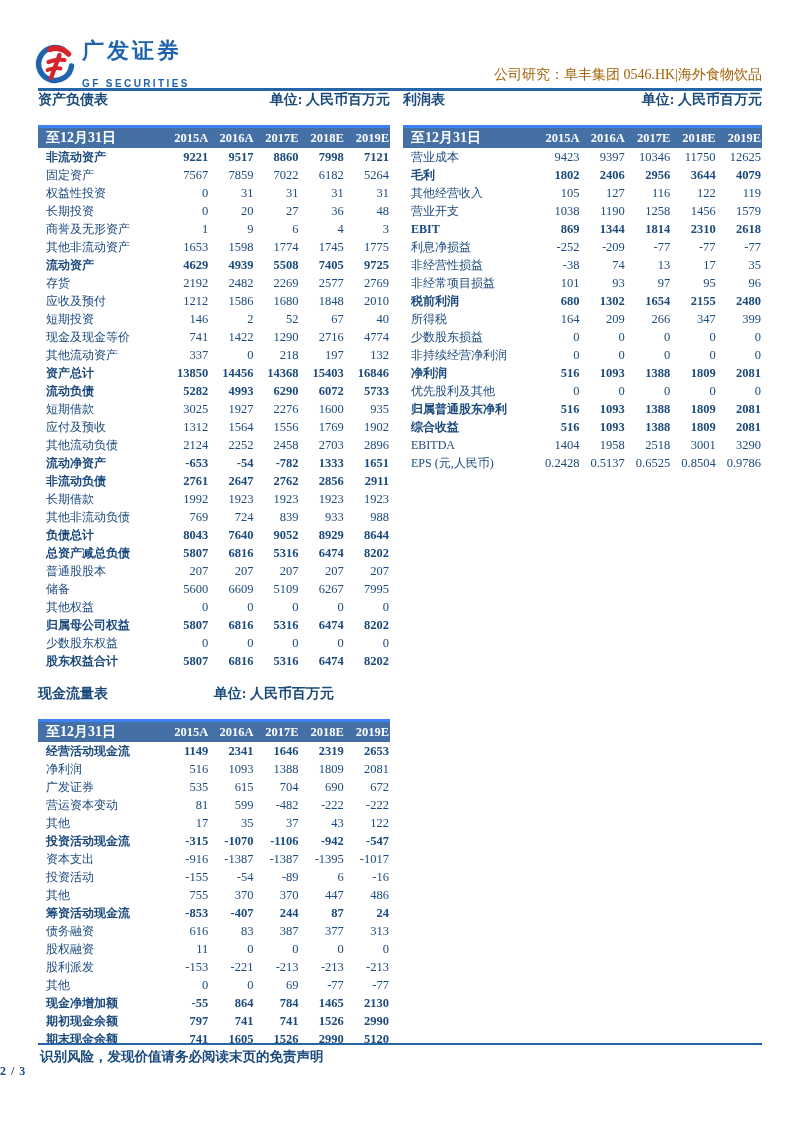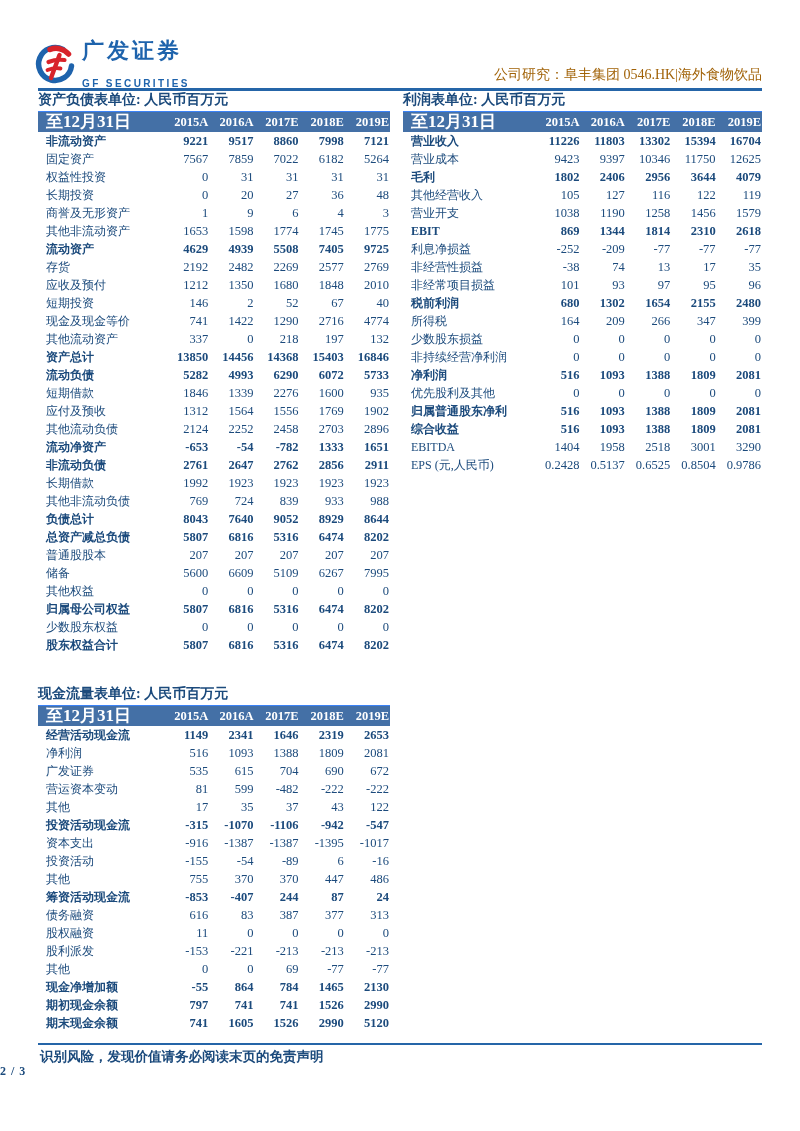--- a/index.html
+++ b/index.html
@@ -19,24 +19,24 @@
   .brand-cn{font-size:22px;font-weight:bold;color:var(--blue);letter-spacing:3px;line-height:1;font-family:"Liberation Sans",sans-serif;}
   .brand-en{font-size:10px;font-weight:bold;color:var(--blue);letter-spacing:2.4px;margin-top:16px;font-family:"Liberation Sans",sans-serif;}
   .report-line{position:absolute;top:66px;right:38px;font-size:14px;color:#a16207;}
   .top-rule{position:absolute;top:88px;left:38px;width:724px;height:3px;background:var(--rule);}
 
   
   .tables-row{position:absolute;top:94px;left:38px;width:724px;display:flex;justify-content:space-between;align-items:flex-start;}
   .fin-table{color:var(--navy);}
   .fin-table.bs,.fin-table.cf{width:352px;}
   .fin-table.is{width:359px;}
-  .title-row{display:flex;align-items:flex-end;height:15px;padding-bottom:2px;border-bottom:1px solid #3b82f6;font-weight:bold;font-size:14px;color:var(--navy);white-space:nowrap;}
+  .title-row{display:flex;justify-content:space-between;align-items:flex-end;height:15px;padding-bottom:16px;border-bottom:3px solid #3b82f6;font-weight:bold;font-size:14px;color:var(--navy);white-space:nowrap;}
   .cf .t-unit{margin-right:56px;}
   .thead{display:flex;background:var(--band);height:20px;line-height:20px;color:#ffffff;font-weight:bold;}
-  .thead .cell{font-size:17px;}
+  .thead .cell{font-size:14px;}
   .tbody{display:block;}
   .trow{display:flex;height:18px;line-height:18px;font-size:12px;}
   .trow.bold{font-weight:bold;}
   .cell{white-space:nowrap;}
   .cell.label{flex:0 0 118px;padding-left:8px;overflow:hidden;}
   .is .cell.label{flex-basis:124px;}
   .cell.num{flex:1 1 0;text-align:right;font-size:12.5px;padding-right:1px;}
   .trow .cell.num{font-family:"Liberation Serif","DejaVu Serif",serif;}
 
   .cashflow-pos{position:absolute;top:688px;left:38px;width:352px;}
@@ -143,21 +143,21 @@
             <span class="cell label">存货</span>
             <span class="cell num">2192</span>
             <span class="cell num">2482</span>
             <span class="cell num">2269</span>
             <span class="cell num">2577</span>
             <span class="cell num">2769</span>
           </div>
           <div class="trow">
             <span class="cell label">应收及预付</span>
             <span class="cell num">1212</span>
-            <span class="cell num">1350</span>
+            <span class="cell num">1586</span>
             <span class="cell num">1680</span>
             <span class="cell num">1848</span>
             <span class="cell num">2010</span>
           </div>
           <div class="trow">
             <span class="cell label">短期投资</span>
             <span class="cell num">146</span>
             <span class="cell num">2</span>
             <span class="cell num">52</span>
             <span class="cell num">67</span>
@@ -190,22 +190,22 @@
           <div class="trow bold">
             <span class="cell label">流动负债</span>
             <span class="cell num">5282</span>
             <span class="cell num">4993</span>
             <span class="cell num">6290</span>
             <span class="cell num">6072</span>
             <span class="cell num">5733</span>
           </div>
           <div class="trow">
             <span class="cell label">短期借款</span>
-            <span class="cell num">1846</span>
-            <span class="cell num">1339</span>
+            <span class="cell num">3025</span>
+            <span class="cell num">1927</span>
             <span class="cell num">2276</span>
             <span class="cell num">1600</span>
             <span class="cell num">935</span>
           </div>
           <div class="trow">
             <span class="cell label">应付及预收</span>
             <span class="cell num">1312</span>
             <span class="cell num">1564</span>
             <span class="cell num">1556</span>
             <span class="cell num">1769</span>
@@ -325,28 +325,20 @@
       </div>
       <div class="thead">
           <span class="cell label">至12月31日</span>
           <span class="cell num">2015A</span>
           <span class="cell num">2016A</span>
           <span class="cell num">2017E</span>
           <span class="cell num">2018E</span>
           <span class="cell num">2019E</span>
         </div>
       <div class="tbody">
-          <div class="trow bold">
-            <span class="cell label">营业收入</span>
-            <span class="cell num">11226</span>
-            <span class="cell num">11803</span>
-            <span class="cell num">13302</span>
-            <span class="cell num">15394</span>
-            <span class="cell num">16704</span>
-          </div>
           <div class="trow">
             <span class="cell label">营业成本</span>
             <span class="cell num">9423</span>
             <span class="cell num">9397</span>
             <span class="cell num">10346</span>
             <span class="cell num">11750</span>
             <span class="cell num">12625</span>
           </div>
           <div class="trow bold">
             <span class="cell label">毛利</span>

